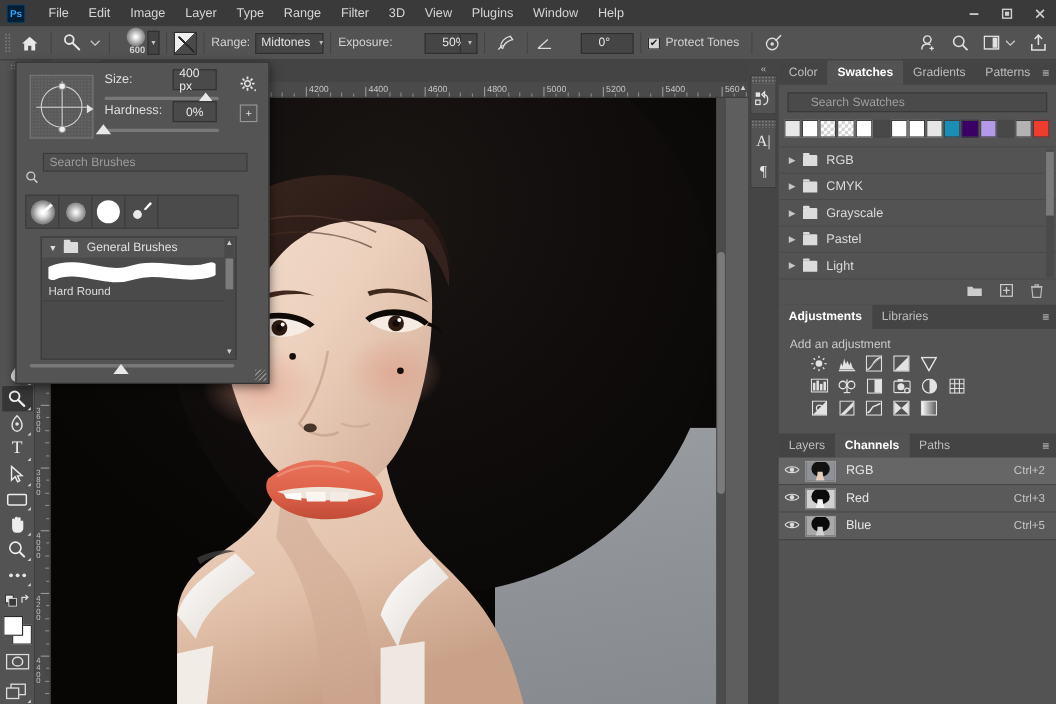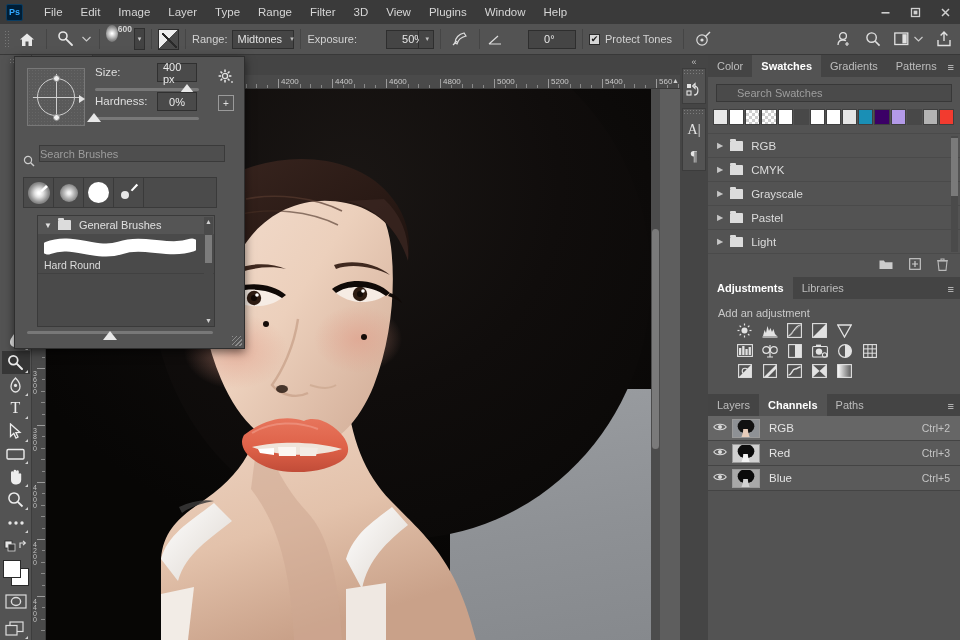--- a/index.html
+++ b/index.html
@@ -39,22 +39,22 @@
     position:absolute; top:24px; left:0; width:960px; height:31px;
     background:#535353; border-bottom:1px solid #383838;
     display:flex; align-items:center; padding-left:4px;
   }
   .grip { width:6px; height:18px;
     background-image:radial-gradient(#7d7d7d 0.7px, transparent 0.8px);
     background-size:3px 3px; opacity:.85; margin-right:4px; }
   .ob-icon { width:26px; height:24px; display:flex; align-items:center; justify-content:center; }
   .ob-sep { width:1px; height:20px; background:#454545; margin:0 6px; }
   .brushprev {
-    width:26px; height:26px; display:flex; flex-direction:row;
-    align-items:flex-start; justify-content:flex-start; position:relative;font-weight:bold;
+    width:26px; height:26px; display:flex; flex-direction:column;
+    align-items:flex-end; justify-content:flex-start; position:relative;font-weight:bold;
   }
   .brushdot {
     width:17px; height:17px; border-radius:50%;
     background:radial-gradient(circle, #fff 5%, #d9d9d9 25%, #8f8f8f 62%, #545454 100%);
     margin-top:-1px;
   }
   .brushsize { font-size:8.5px; color:#d2d2d2; margin-top:-2px; }
   .mini-chev {
     width:11px; height:22px; background:#434343; border:1px solid #2f2f2f;
     display:flex; align-items:center; justify-content:center; font-size:7px;
@@ -198,23 +198,23 @@
   .bp-slider { position:absolute; height:3px; background:#787878; border-radius:2px; }
   .bp-knob { position:absolute; width:0; height:0;
     border-left:7px solid transparent; border-right:7px solid transparent;
     border-bottom:9px solid #e8e8e8; }
   .bp-gear { position:absolute; right:10px; top:12px; width:16px; height:16px;
     color:#e0e0e0; font-size:14px; line-height:16px; }
   .bp-newbtn { position:absolute; right:10px; top:38px; width:16px; height:16px;
     border:1px solid #9a9a9a; display:flex; align-items:center; justify-content:center;
     font-size:10px; color:#e0e0e0; }
   .bp-search {
-    position:absolute; left:24px; top:88px; width:186px; height:17px;
+    position:absolute; left:24px; top:82px; width:186px; height:17px;
     background:#4e4e4e; border:1px solid #3a3a3a; color:#9c9c9c;
-    font-size:11px; display:flex; align-items:center; padding-left:0;
+    font-size:11px; display:flex; align-items:center; padding-left:5px;
   }
   .bp-searchicon { position:absolute; left:8px; top:98px; color:#c8c8c8; font-size:11px; }
   .bp-tiles {
     position:absolute; left:8px; top:120px; width:194px; height:31px;
     background:#4b4b4b; border:1px solid #3a3a3a; display:flex;
   }
   .bp-tile { width:30px; height:29px; border-right:1px solid #3a3a3a; position:relative;
     display:flex; align-items:center; justify-content:center; }
   .softdot { width:22px; height:22px; border-radius:50%;
     background:radial-gradient(circle,#ffffff 8%,#e0e0e0 28%,#909090 60%,#4b4b4b 100%); }

